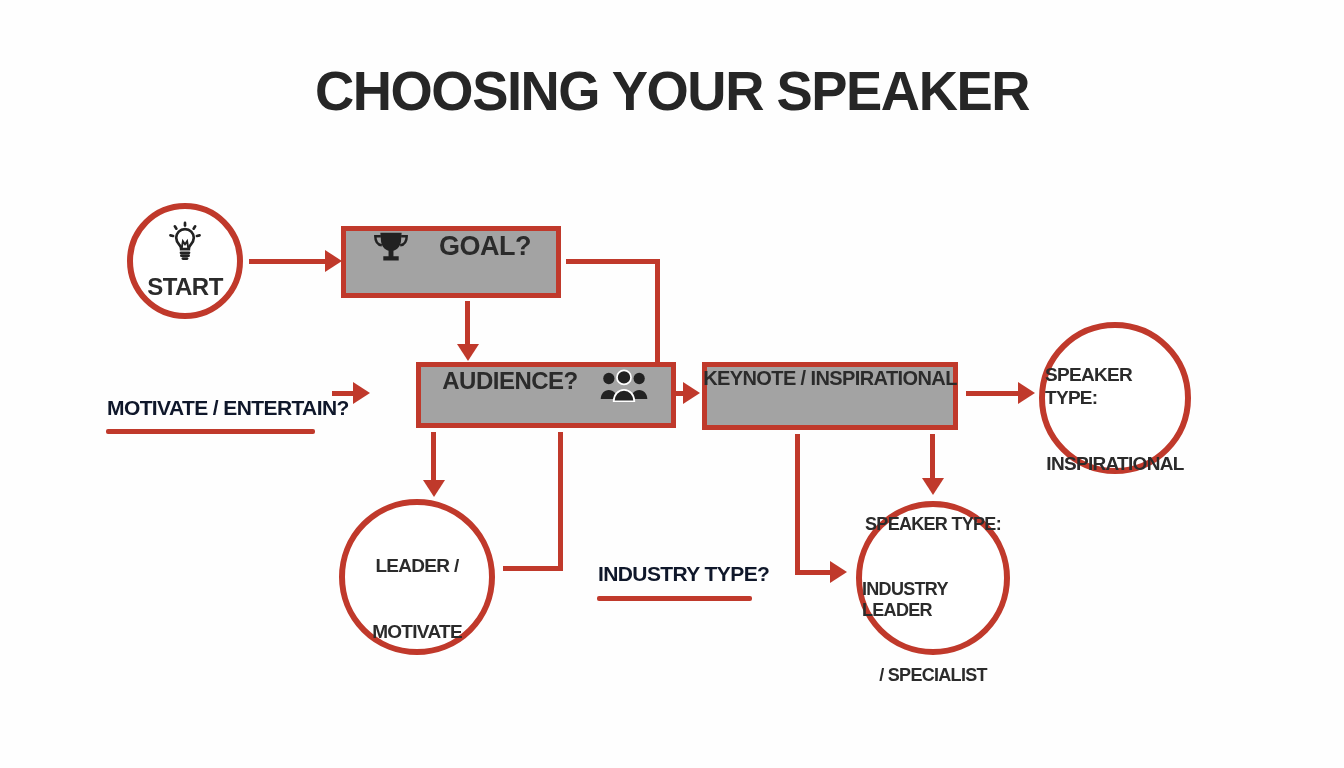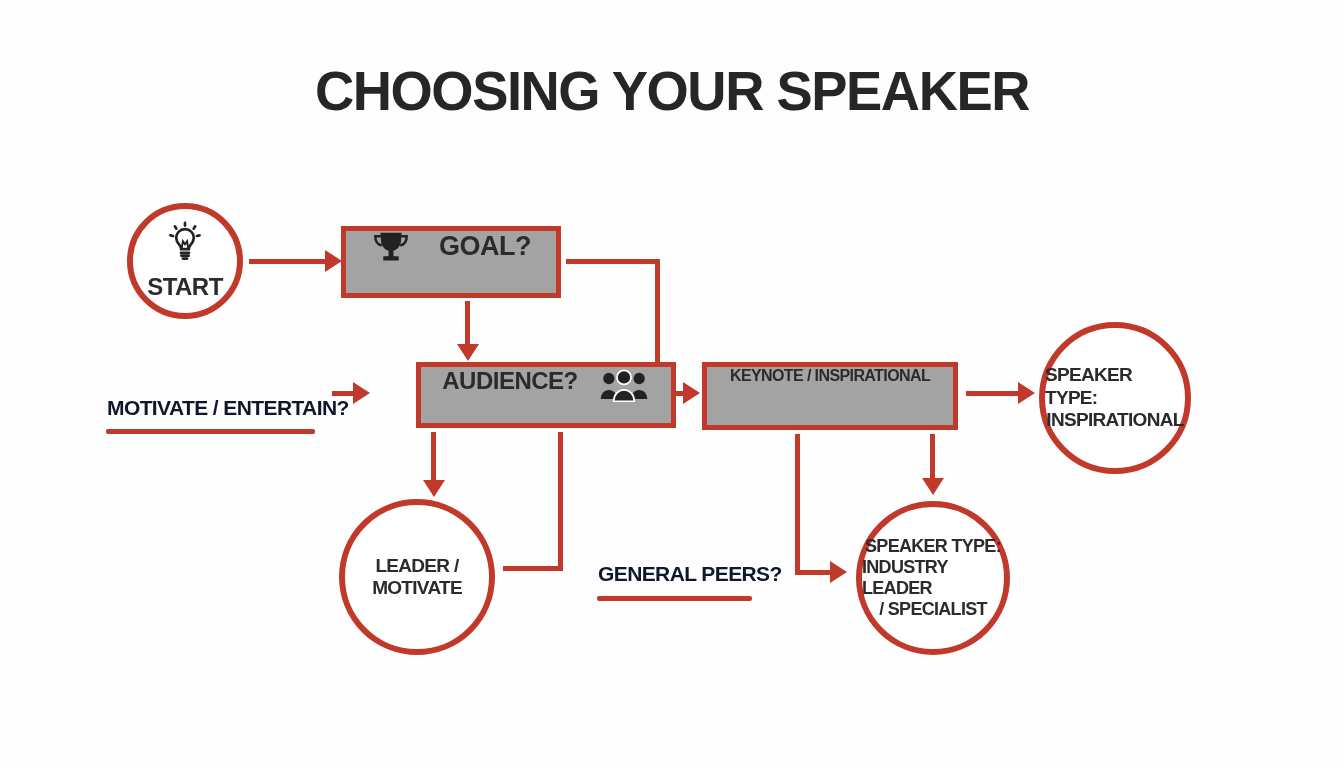--- a/index.html
+++ b/index.html
@@ -37,25 +37,25 @@
   }
   .node-label{font-weight:700;color:var(--ink);letter-spacing:-0.5px;}
   
   .node-start{left:127px;top:203px;width:116px;height:116px;}
   .node-start .node-label{font-size:24px;margin-top:2px;}
   .node-goal{left:341px;top:226px;width:220px;height:72px;justify-content:center;gap:28px;}
   .node-goal .node-label{font-size:27px;}
   .node-audience{left:372px;top:362px;width:260px;height:66px;justify-content:center;gap:20px;margin-left:44px;}
   .node-audience .node-label{font-size:24px;}
   .node-keynote{left:702px;top:362px;width:256px;height:68px;justify-content:center;}
-  .node-keynote .node-label{font-size:16px;letter-spacing:-0.6px;white-space:nowrap;}
+  .node-keynote .node-label{font-size:20px;letter-spacing:-0.6px;white-space:nowrap;}
   .node-motivational{left:1039px;top:322px;width:152px;height:152px;}
   .node-general{left:339px;top:499px;width:156px;height:156px;}
   .node-thought{left:856px;top:501px;width:154px;height:154px;}
-  .circle-text{font-weight:700;font-size:19px;line-height:1.18;letter-spacing:-0.7px;}
+  .circle-text{font-weight:700;font-size:19px;line-height:1.18;letter-spacing:-0.7px;margin-top:44px;}
   .node-thought .circle-text{font-size:18px;}
   
   .q-label{
     position:absolute;font-weight:700;font-size:21px;
     letter-spacing:-0.6px;color:#0f172a;white-space:nowrap;z-index:2;
   }
   .label-motivate{left:107px;top:396px;}
   .label-industry{left:598px;top:562px;}
   .q-underline{position:absolute;height:5px;background:var(--red);border-radius:2px;z-index:2;}
   .ul-motivate{left:106px;top:429px;width:209px;}
@@ -129,21 +129,21 @@
   <div class="vline ln-key-elbow-v"></div>
   <div class="hline ln-key-elbow-h"></div>
   <div class="arrow-right ah-key-elbow"></div>
 
   <div class="vline ln-key-thought"></div>
   <div class="arrow-down ah-key-thought"></div>
 
   <div class="q-label label-motivate">MOTIVATE / ENTERTAIN?</div>
   <div class="q-underline ul-motivate"></div>
 
-  <div class="q-label label-industry">GENERAL PEERS?</div>
+  <div class="q-label label-industry">INDUSTRY TYPE?</div>
   <div class="q-underline ul-industry"></div>
 
   <div class="circle node-start">
     <span class="icon">
       <svg width="46" height="46" viewBox="0 0 24 24" fill="none" stroke="#222" stroke-width="1.4" stroke-linecap="round">
         <path d="M12 4.2a4.6 4.6 0 0 1 4.6 4.6c0 1.9-1 2.9-1.8 3.8-.6.7-.8 1.3-.8 2.1h-4c0-.8-.2-1.4-.8-2.1-.8-.9-1.8-1.9-1.8-3.8A4.6 4.6 0 0 1 12 4.2z"></path>
         <path d="M10.2 14.6l.7-4 1.1 1.6 1.1-1.6.7 4" stroke-width="1"></path>
         <line x1="9.9" y1="16.6" x2="14.1" y2="16.6"></line>
         <line x1="10.1" y1="18.1" x2="13.9" y2="18.1"></line>
         <line x1="10.9" y1="19.6" x2="13.1" y2="19.6"></line>

